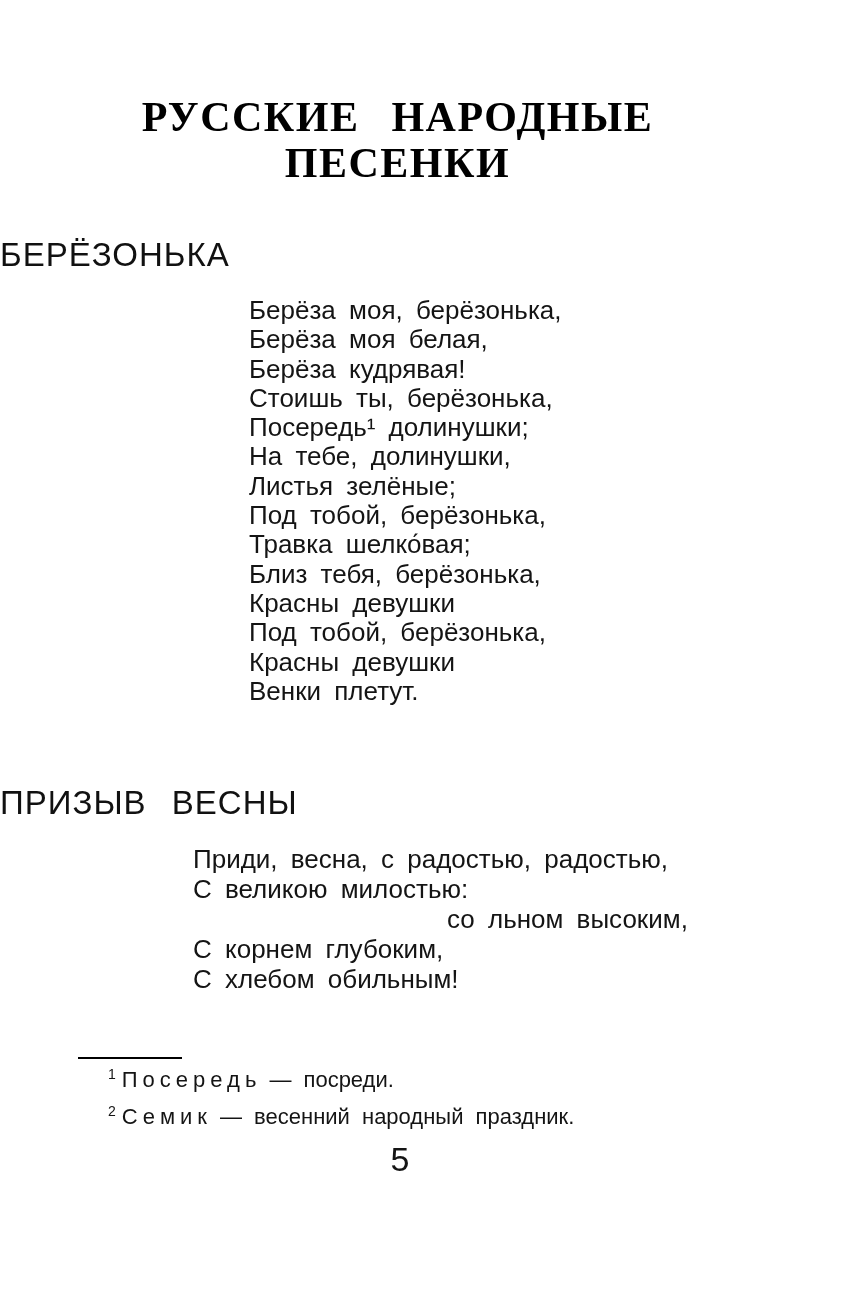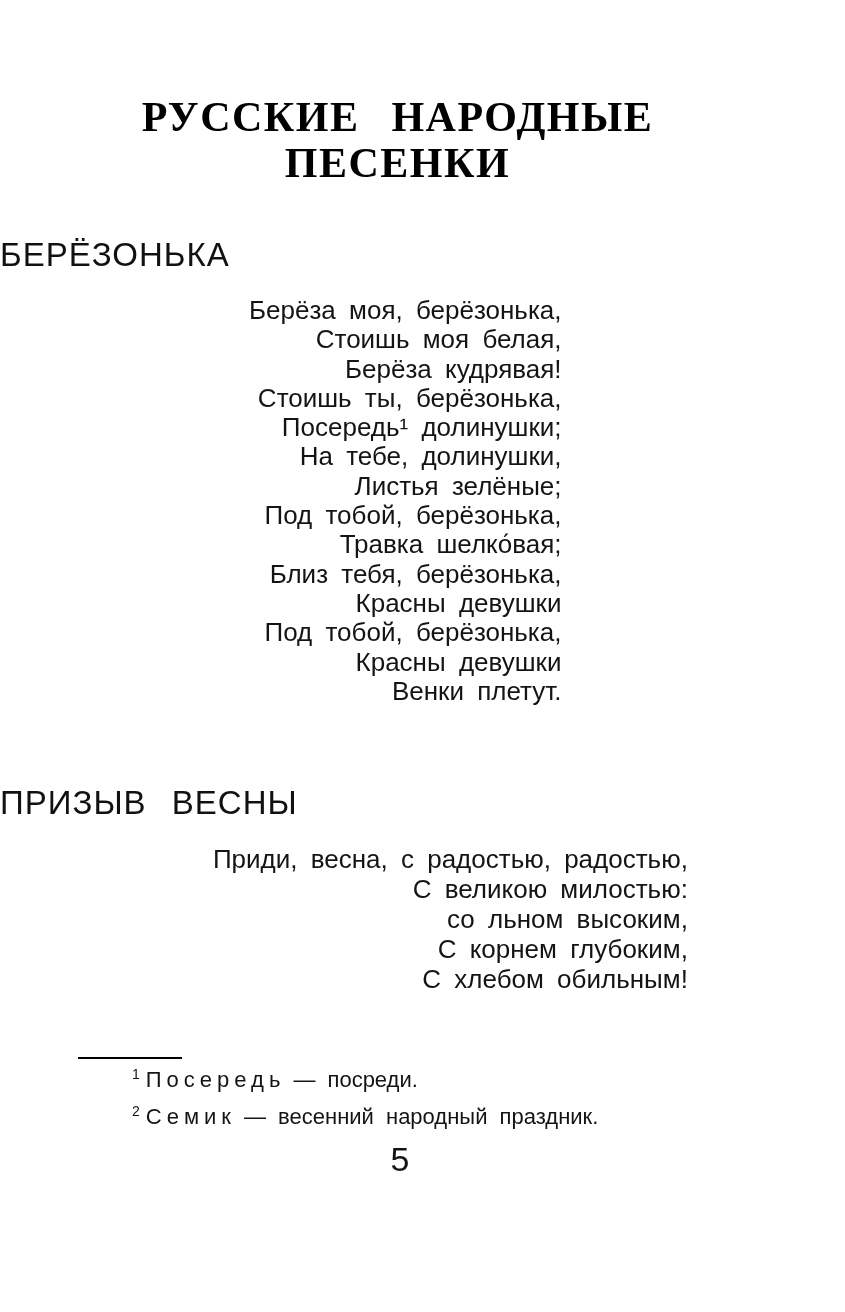--- a/index.html
+++ b/index.html
@@ -63,21 +63,21 @@
   #poem-1 {
     left: 249px;
     top: 296px;
     line-height: 29.3px;
   }
   #poem-2 {
     left: 193px;
     top: 844px;
     line-height: 30px;
   }
-  .poem-line { white-space: nowrap; text-align: right; }
+  .poem-line { white-space: nowrap; }
   #poem-2 .poem-line.indented { padding-left: 254px; }
 
   
   .footnote-rule {
     position: absolute;
     left: 78px;
     top: 1057px;
     width: 104px;
     height: 2px;
     background: #000000;
@@ -87,21 +87,20 @@
     left: 108px;
     top: 1066px;
     font-size: 22px;
     color: #141414;
     word-spacing: 6px;
   }
   .footnote {
     margin-bottom: 10px;
     line-height: 27px;
     white-space: nowrap;
-    margin-left: 24px;
   }
   .footnote sup {
     font-size: 14px;
     line-height: 0;
     margin-right: 6px;
   }
   .fn-term {
     letter-spacing: 5px;
     margin-right: 8px;
   }
@@ -123,21 +122,21 @@
 
   <div class="main-title">
     <div>РУССКИЕ НАРОДНЫЕ</div>
     <div>ПЕСЕНКИ</div>
   </div>
 
   <div class="section-title" id="section-title-1">БЕРЁЗОНЬКА</div>
 
   <div class="poem" id="poem-1">
     <div class="poem-line">Берёза моя, берёзонька,</div>
-    <div class="poem-line">Стоишь моя белая,</div>
+    <div class="poem-line">Берёза моя белая,</div>
     <div class="poem-line">Берёза кудрявая!</div>
     <div class="poem-line">Стоишь ты, берёзонька,</div>
     <div class="poem-line">Посередь¹ долинушки;</div>
     <div class="poem-line">На тебе, долинушки,</div>
     <div class="poem-line">Листья зелёные;</div>
     <div class="poem-line">Под тобой, берёзонька,</div>
     <div class="poem-line">Травка шелко́вая;</div>
     <div class="poem-line">Близ тебя, берёзонька,</div>
     <div class="poem-line">Красны девушки</div>
     <div class="poem-line">Под тобой, берёзонька,</div>

